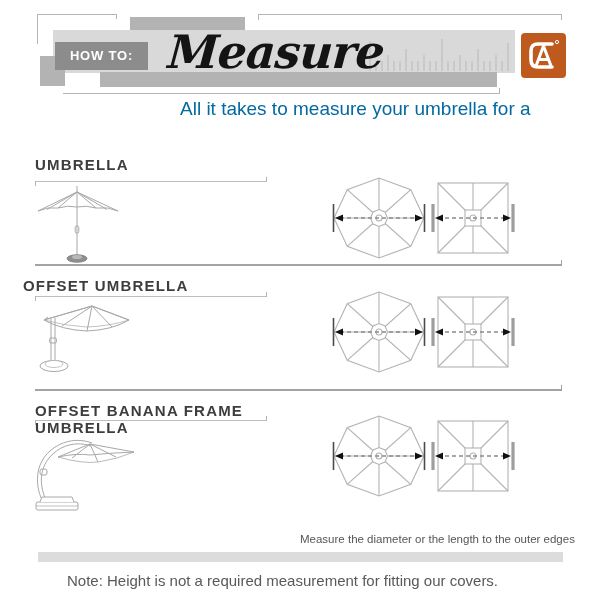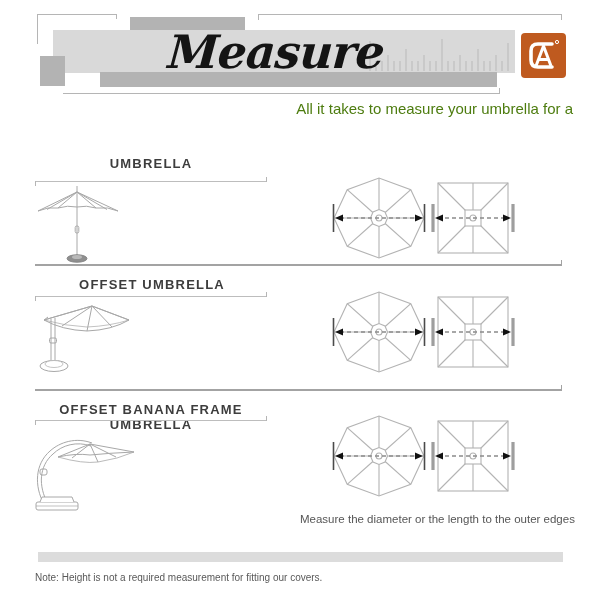--- a/index.html
+++ b/index.html
@@ -21,36 +21,36 @@
     font-size:46px;color:#141414;letter-spacing:-1px;white-space:nowrap;
     transform:skewX(-4deg);
   }
   .logo-box{background:#bf5a1f;border-radius:4px;}
 
   .hline{background:#b5b5b5;height:1px;}
   .vtick{background:#b5b5b5;width:1px;}
 
   
   .sec-heading{
-    font-size:13px;font-weight:bold;color:#3d3d3d;letter-spacing:1.2px;
-    text-align:center;width:232px;
+    font-size:15px;font-weight:bold;color:#3d3d3d;letter-spacing:1.2px;
+    text-align:left;width:232px;
   }
   .sec-underline{background:#bdbdbd;height:1px;width:232px;}
   .divider{background:#a3a3a3;height:2px;width:527px;}
   .tickend{position:absolute;width:1px;height:5px;background:#a3a3a3;top:-4px;}
 
   
   .intro{
-    width:393px;text-align:right;font-size:15px;color:#4d7c0f;line-height:19px;
+    width:393px;font-size:19px;color:#0369a1;line-height:19px;
   }
   .tip{
     width:275px;font-size:11.5px;color:#565656;line-height:14px;
   }
   .footer-bar{background:#dcdcdc;height:10px;width:525px;}
-  .note{font-size:10px;color:#595959;}
+  .note{font-size:15px;color:#595959;margin-left:32px;}
 
   svg{display:block;}
 </style>
 </head>
 <body>
 
 <div class="stage">
 
   <svg width="0" height="0" style="position:absolute" aria-hidden="true">
     <defs>
@@ -131,20 +131,23 @@
         <line x1="104" y1="38" x2="104" y2="28"></line>
       <line x1="110" y1="38" x2="110" y2="16"></line>
         <line x1="116" y1="38" x2="116" y2="28"></line>
         <line x1="122" y1="38" x2="122" y2="28"></line>
       <line x1="128" y1="38" x2="128" y2="22"></line>
         <line x1="134" y1="38" x2="134" y2="28"></line>
         <line x1="140" y1="38" x2="140" y2="10"></line>
     </g>
   </svg>
 
+  <div class="abs howto-box" style="left:55px;top:42px;width:93px;height:28px;">
+    <span>HOW TO:</span>
+  </div>
 
   <div class="abs script-title" style="left:168px;top:25px;">Measure</div>
 
   <div class="abs logo-box" style="left:521px;top:33px;width:45px;height:45px;">
     <svg width="45" height="45" viewBox="0 0 45 45">
       <g fill="none" stroke="#ffffff" stroke-width="3.6" stroke-linecap="round">
         <path d="M31,11 H17 Q10,11 10,18 V27 Q10,34 17,34 H31"></path>
       </g>
       <g fill="none" stroke="#ffffff" stroke-width="3" stroke-linejoin="round">
         <path d="M15,33 L22.5,13 L30,33"></path>
@@ -182,21 +185,21 @@
 
   <svg class="abs" style="left:325px;top:175px;" width="192" height="86" viewBox="0 0 192 86">
     <use href="#octaTop" x="5" y="0" width="98" height="86"></use>
     <use href="#squareTop" x="104" y="0" width="88" height="86"></use>
   </svg>
 
   <div class="abs divider" style="left:35px;top:264px;">
     <span class="tickend" style="left:526px;"></span>
   </div>
 
-  <div class="abs sec-heading" style="left:36px;top:277px;">OFFSET UMBRELLA</div>
+  <div class="abs sec-heading" style="left:23px;top:277px;">OFFSET UMBRELLA</div>
   <div class="abs sec-underline" style="left:35px;top:296px;"></div>
   <div class="abs vtick" style="left:35px;top:296px;height:5px;"></div>
   <div class="abs vtick" style="left:266px;top:292px;height:5px;"></div>
 
   <svg class="abs" style="left:32px;top:300px;" width="100" height="82" viewBox="0 0 100 82">
     <g stroke="#a8a8a8" stroke-width="1" fill="none">
       <path d="M12,20 L60,6 L97,20"></path>
       <path d="M12,20 Q30,30 55,31 Q80,30 97,20"></path>
       <path d="M60,6 L30,26 M60,6 L55,31 M60,6 L80,27 M60,6 L12,20 M60,6 L97,20"></path>
       <path d="M12,20 Q33,26 55,27 Q78,26 97,20" stroke-width="0.7"></path>
@@ -241,21 +244,21 @@
       <path d="M12,78 L14,73 H44 L46,78" fill="#ffffff"></path>
       <line x1="8" y1="82" x2="50" y2="82" stroke-width="0.7"></line>
     </g>
   </svg>
 
   <svg class="abs" style="left:325px;top:413px;" width="192" height="86" viewBox="0 0 192 86">
     <use href="#octaTop" x="5" y="0" width="98" height="86"></use>
     <use href="#squareTop" x="104" y="0" width="88" height="86"></use>
   </svg>
 
-  <div class="abs tip" style="left:300px;top:512px;">
+  <div class="abs tip" style="left:300px;top:532px;">
     <div>Measure the diameter or the length to the outer edges</div>
   </div>
 
   <div class="abs footer-bar" style="left:38px;top:552px;"></div>
 
   <div class="abs note" style="left:35px;top:572px;">Note: Height is not a required measurement for fitting our covers.</div>
 
 </div>
 
 </body></html>

